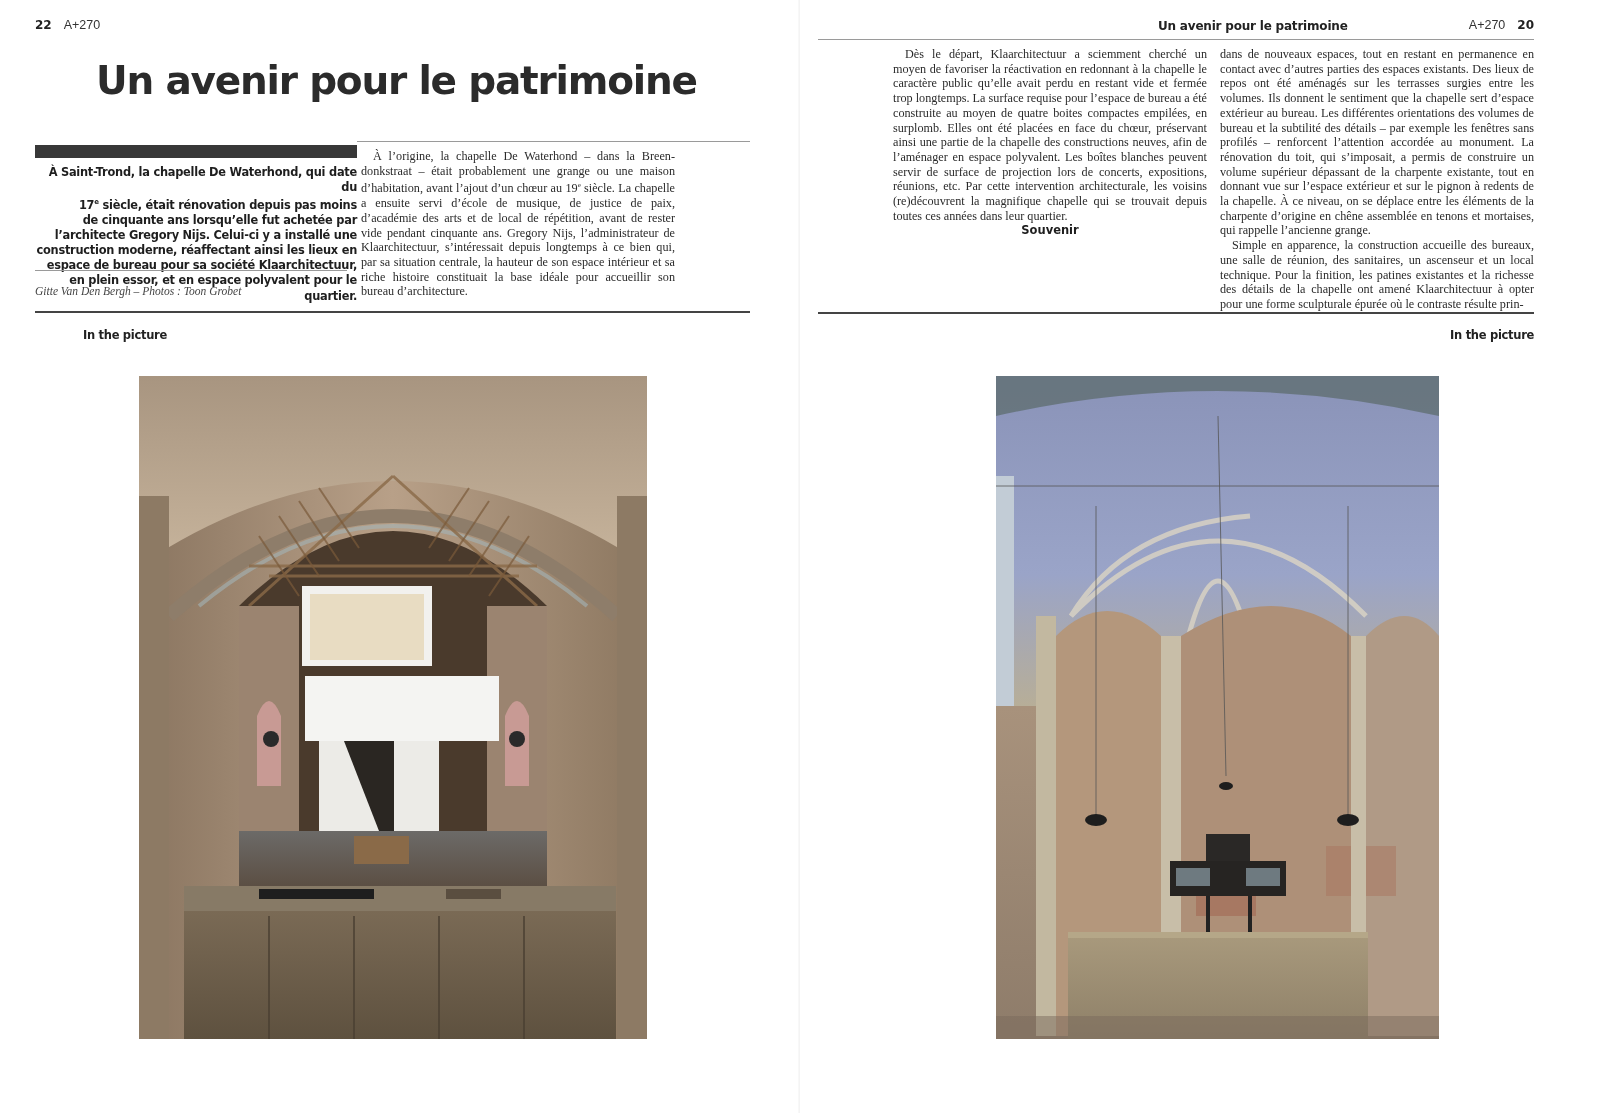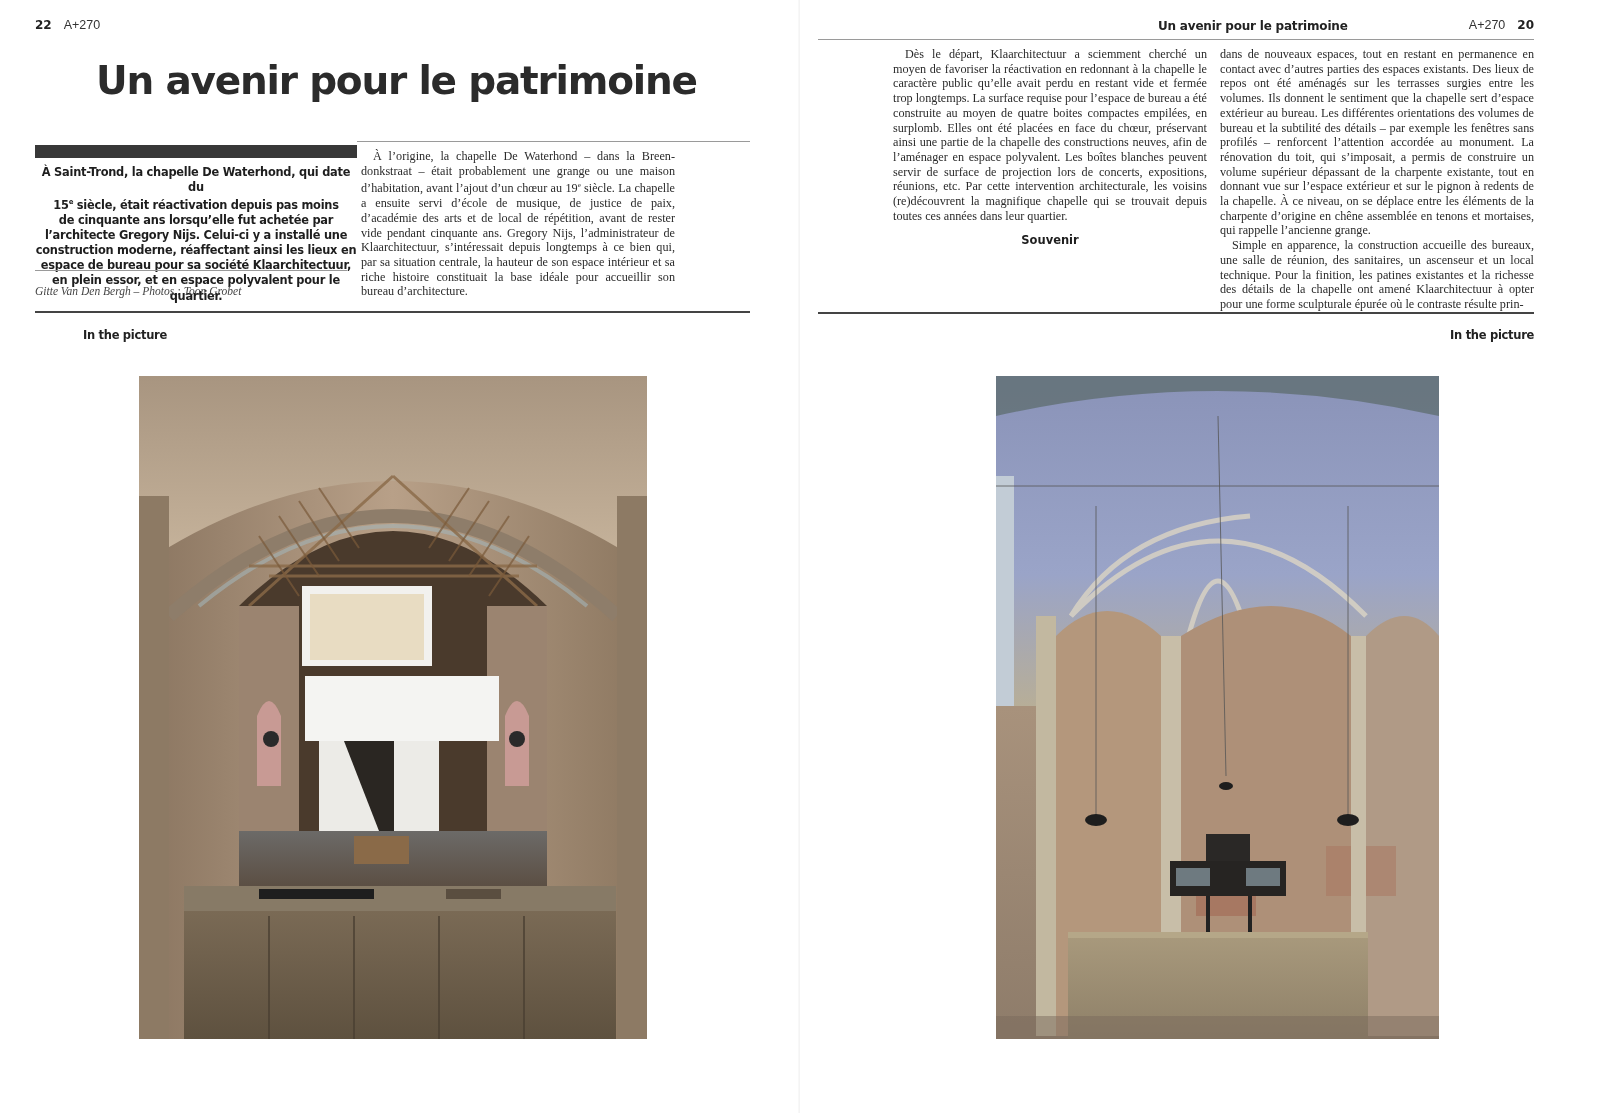--- a/index.html
+++ b/index.html
@@ -24,33 +24,33 @@
 
   .rule { position: absolute; height: 0; border-top: 1.5px solid #9a9a9a; }
   .rule-dark { border-top: 2px solid #444; }
 
   
   .headline { position: absolute; left: 96px; top: 58px; font-family: "DejaVu Sans", sans-serif; font-weight: bold;
               font-size: 39px; letter-spacing: -1.2px; color: #2b2b2b; }
 
   .black-bar { position: absolute; left: 35px; top: 145px; width: 322px; height: 13px; background: #383838; }
 
-  .lead { position: absolute; left: 35px; top: 165px; width: 322px; text-align: center; font-family: "DejaVu Sans", sans-serif;
+  .lead { position: absolute; left: 35px; top: 165px; width: 322px; text-align: right; font-family: "DejaVu Sans", sans-serif;
           font-weight: bold; font-size: 11.4px; line-height: 15.1px; color: #1e1e1e; letter-spacing: -0.25px; }
   .lead sup { font-size: 7px; }
 
   .byline { position: absolute; left: 35px; top: 285px; font-family: "Liberation Serif", serif; font-style: italic;
             font-size: 11.5px; color: #444; }
 
   .body-col { position: absolute; font-family: "Liberation Serif", serif; font-size: 12.2px; line-height: 14.7px;
               text-align: justify; color: #2a2a2a; hyphens: manual; }
   .body-col p { text-indent: 0; }
   .body-col p.indent { text-indent: 12px; }
   .body-col .subhead { font-family: "DejaVu Sans", sans-serif; font-weight: bold; font-size: 11.5px; text-align: center;
-                       margin-top: 10px; color: #1e1e1e; line-height: 15px; }
+                       margin-top: 0; color: #1e1e1e; line-height: 15px; }
   .body-col sup { font-size: 7px; }
 
   .section-label { position: absolute; top: 328px; font-family: "DejaVu Sans", sans-serif; font-weight: bold;
                    font-size: 11.5px; color: #222; letter-spacing: -0.3px; margin-left: 48px; }
 
   
   .photo { position: absolute; overflow: hidden; }
   .photo-left { left: 139px; top: 376px; width: 508px; height: 663px; }
   .photo-right { left: 996px; top: 376px; width: 443px; height: 663px; }
   .photo svg { width: 100%; height: 100%; display: block; }
@@ -64,21 +64,21 @@
     <span class="issue">A+270</span>
   </div>
 
   <h1 class="headline">Un avenir pour le patrimoine</h1>
 
   <div class="rule" style="left:357px; top:141px; width:393px;"></div>
   <div class="black-bar"></div>
 
   <div class="lead">
     <span>À Saint-Trond, la chapelle De Waterhond, qui date du</span><br>
-    <span>15</span><sup>e</sup><span> siècle, était réactivation depuis pas moins</span><br>
+    <span>17</span><sup>e</sup><span> siècle, était rénovation depuis pas moins</span><br>
     <span>de cinquante ans lorsqu’elle fut achetée par l’architecte Gregory Nijs. Celui-ci y a installé une construction moderne, réaffectant ainsi les lieux en espace de bureau pour sa société Klaarchitectuur, en plein essor, et en espace polyvalent pour le quartier.</span>
   </div>
 
   <div class="rule" style="left:35px; top:270px; width:312px;"></div>
   <div class="byline">Gitte Van Den Bergh – Photos : Toon Grobet</div>
 
   <div class="body-col" style="left:361px; top:149px; width:314px;">
     <p class="indent"><span>À l’origine, la chapelle De Waterhond – dans la Breen­donkstraat – était probablement une grange ou une maison d’habitation, avant l’ajout d’un chœur au 19</span><sup>e</sup><span> siècle. La cha­pelle a ensuite servi d’école de musique, de justice de paix, d’académie des arts et de local de répétition, avant de rester vide pendant cinquante ans. Gregory Nijs, l’administrateur de Klaarchitectuur, s’intéressait depuis longtemps à ce bien qui, par sa situation centrale, la hauteur de son espace intérieur et sa riche histoire constituait la base idéale pour accueillir son bureau d’architecture.</span></p>
   </div>
 

